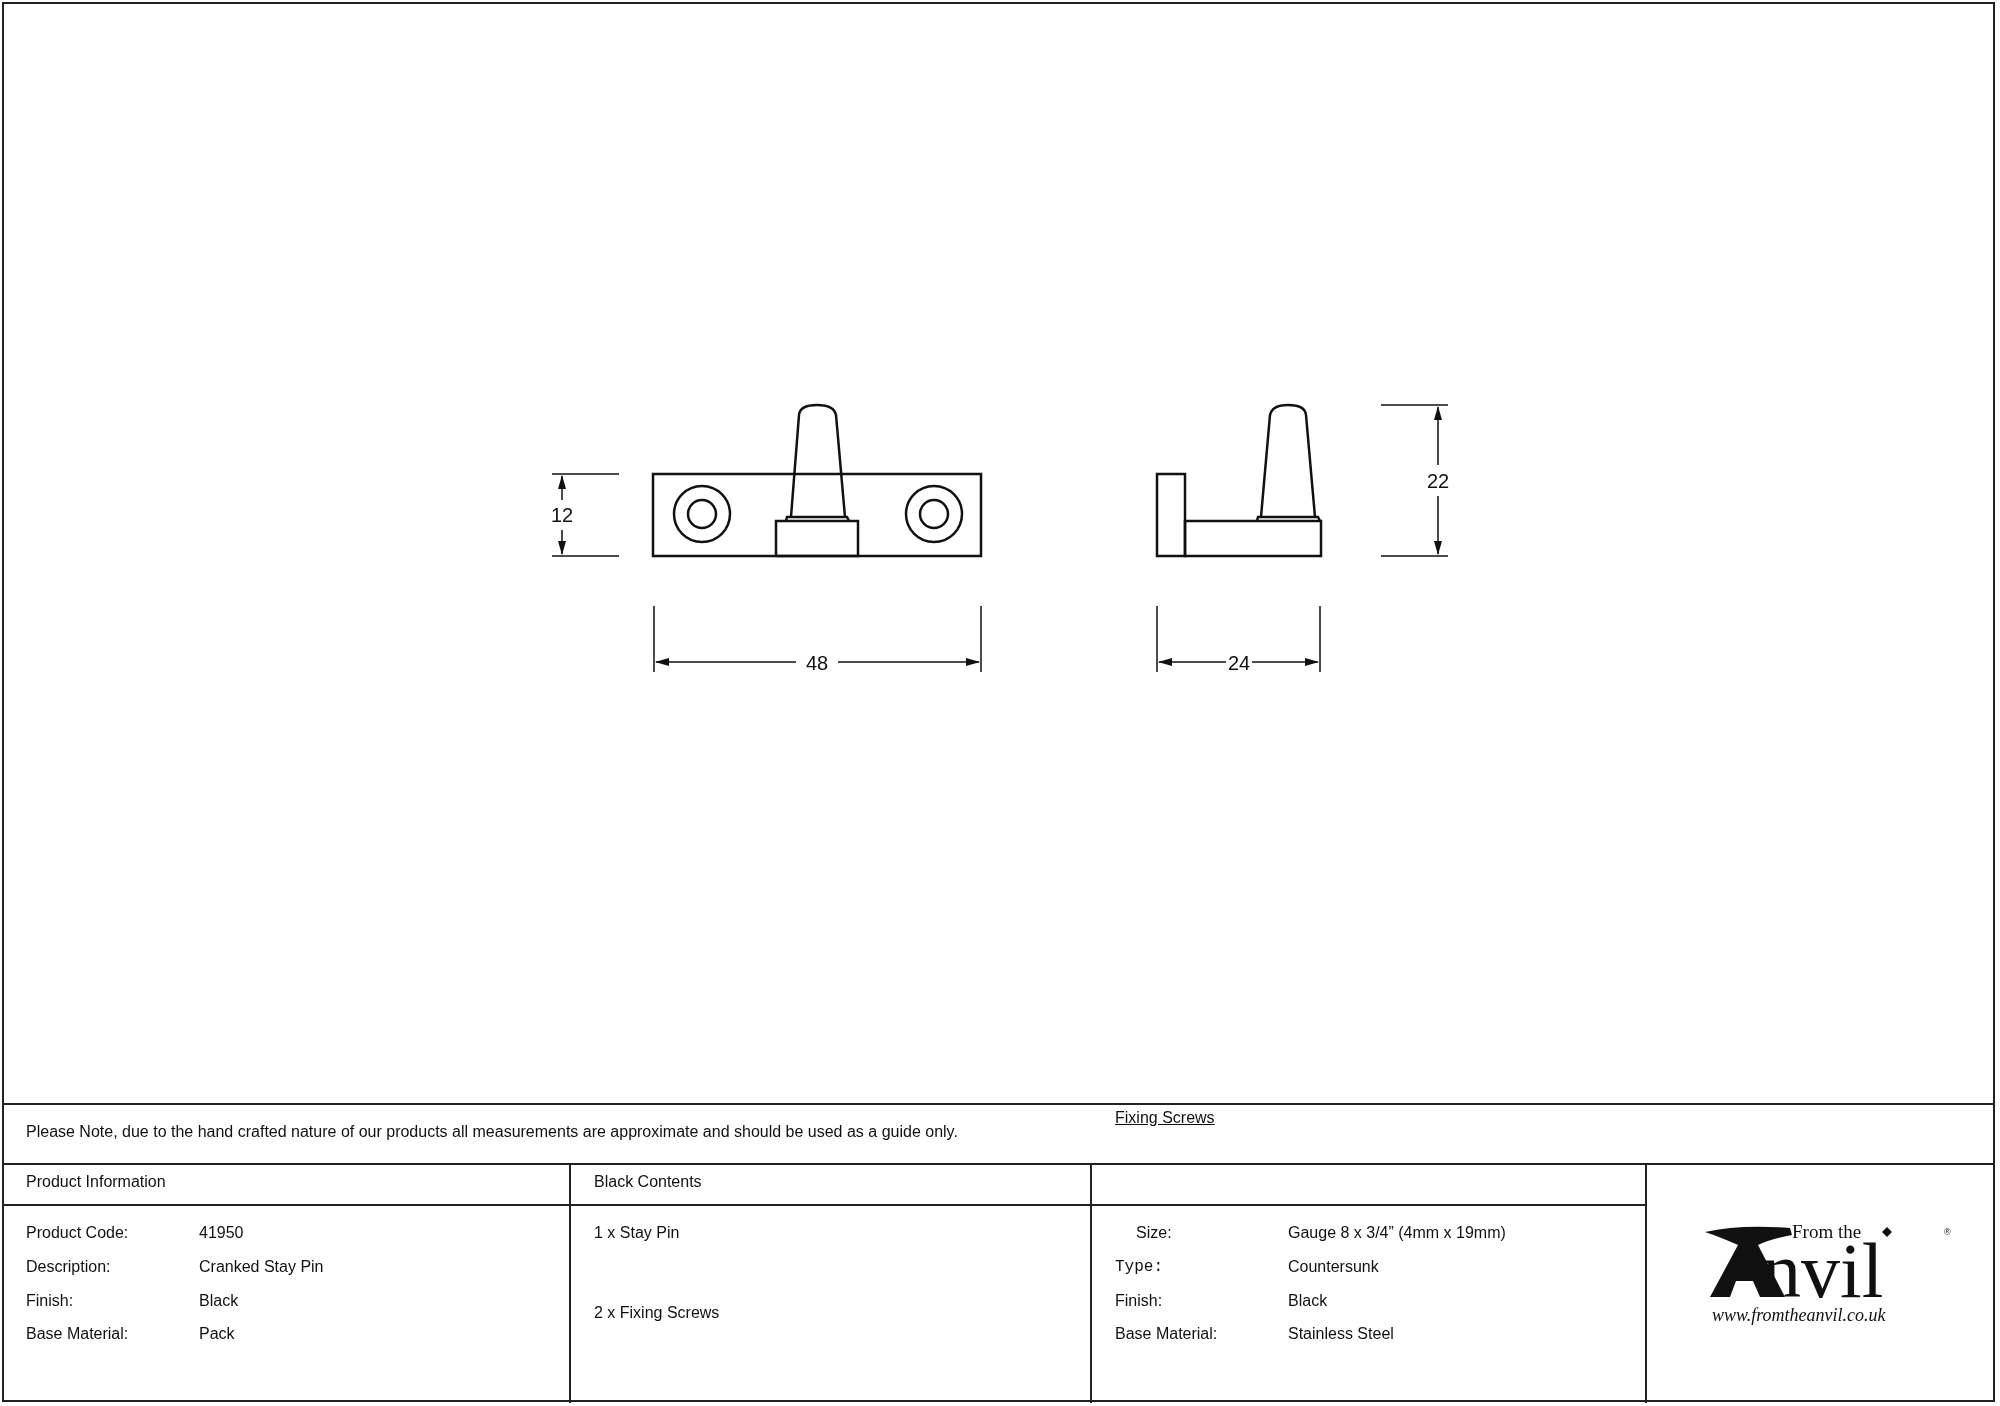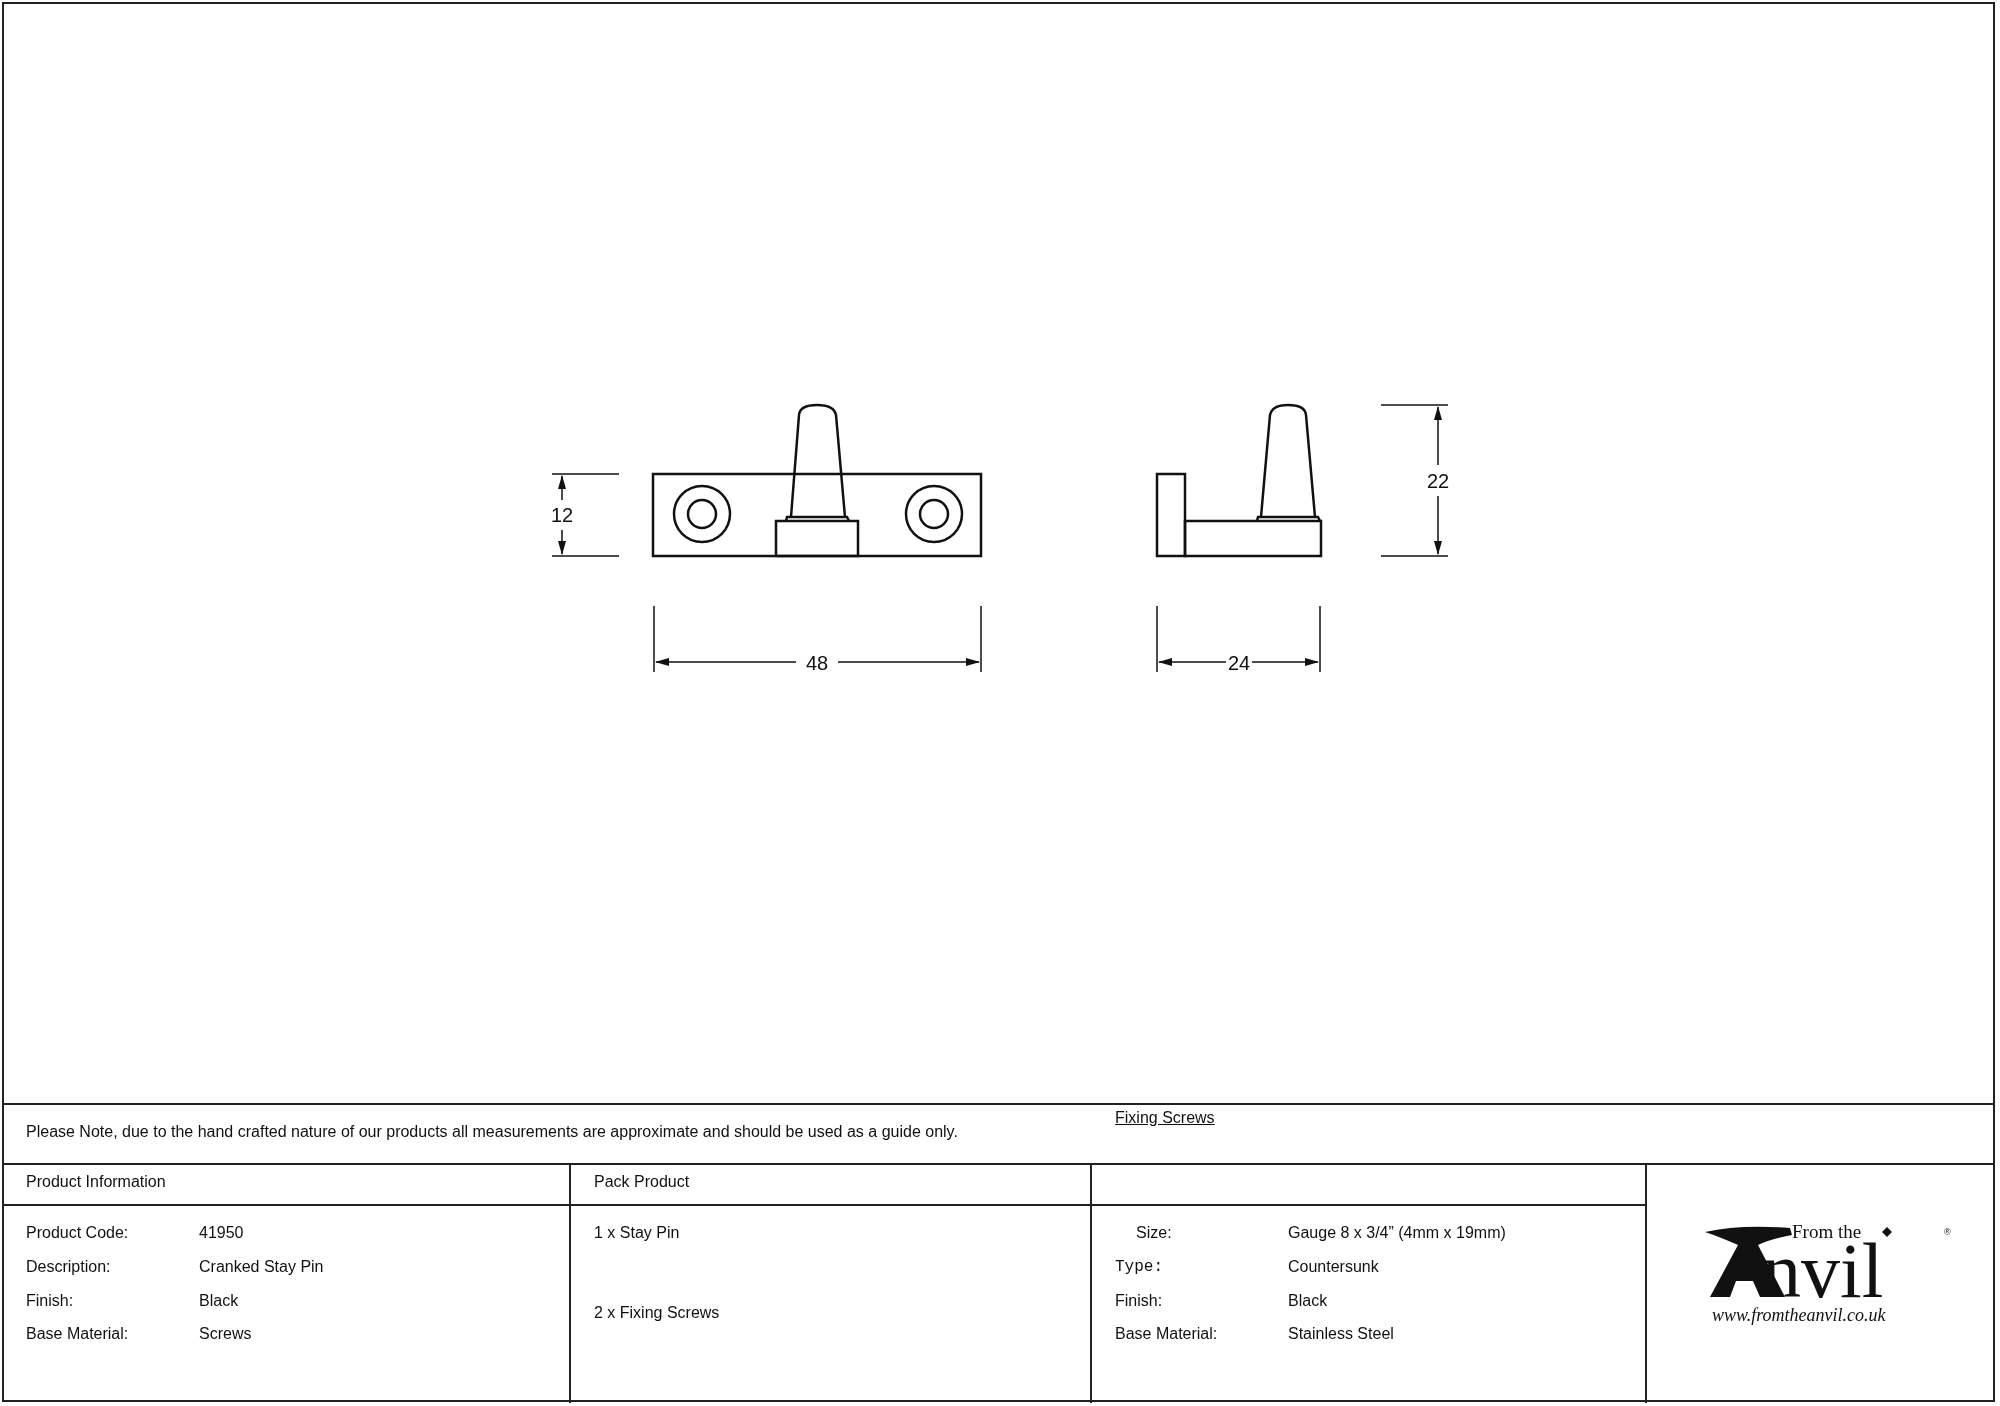--- a/index.html
+++ b/index.html
@@ -82,32 +82,32 @@
 <div class="hline" style="left:2px; top:1103px; width:1993px;"></div>
 <div class="hline" style="left:2px; top:1163px; width:1993px;"></div>
 <div class="hline" style="left:2px; top:1204px; width:1645px;"></div>
 <div class="vline" style="left:569px; top:1163px; height:240px;"></div>
 <div class="vline" style="left:1090px; top:1163px; height:240px;"></div>
 <div class="vline" style="left:1645px; top:1163px; height:240px;"></div>
 
 <div class="txt" style="left:26px; top:1124px;">Please Note, due to the hand crafted nature of our products all measurements are approximate and should be used as a guide only.</div>
 
 <div class="txt" style="left:26px; top:1174px;">Product Information</div>
-<div class="txt" style="left:594px; top:1174px;">Pack Product</div>
+<div class="txt" style="left:594px; top:1174px;">Black Contents</div>
 <div class="txt" style="left:1115px; top:1110px;text-decoration:underline;">Fixing Screws</div>
 
 <div>
   <div class="txt" style="left:26px; top:1225px;">Product Code:</div>
   <div class="txt" style="left:199px; top:1225px;">41950</div>
   <div class="txt" style="left:26px; top:1259px;">Description:</div>
   <div class="txt" style="left:199px; top:1259px;">Cranked Stay Pin</div>
   <div class="txt" style="left:26px; top:1293px;">Finish:</div>
   <div class="txt" style="left:199px; top:1293px;">Black</div>
   <div class="txt" style="left:26px; top:1326px;">Base Material:</div>
-  <div class="txt" style="left:199px; top:1326px;">Screws</div>
+  <div class="txt" style="left:199px; top:1326px;">Pack</div>
 </div>
 
 <div>
   <div class="txt" style="left:594px; top:1225px;">1 x Stay Pin</div>
   <div class="txt" style="left:594px; top:1259px;margin-top:46px;">2 x Fixing Screws</div>
 </div>
 
 <div>
   <div class="txt" style="left:1115px; top:1225px;margin-left:21px;">Size:</div>
   <div class="txt" style="left:1288px; top:1225px;">Gauge 8 x 3/4” (4mm x 19mm)</div>

